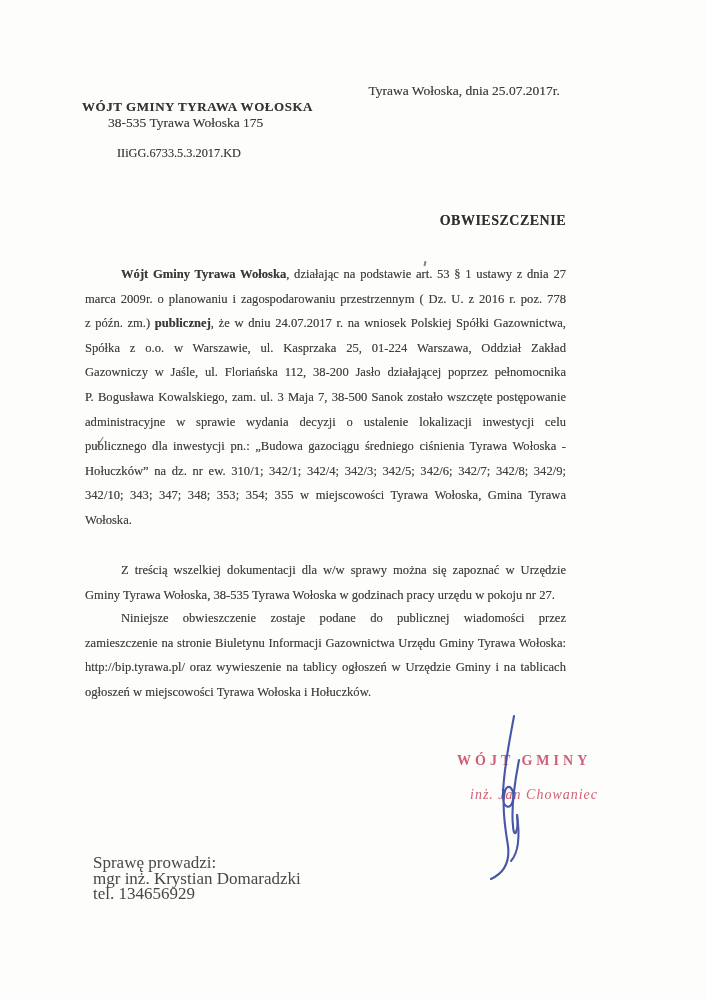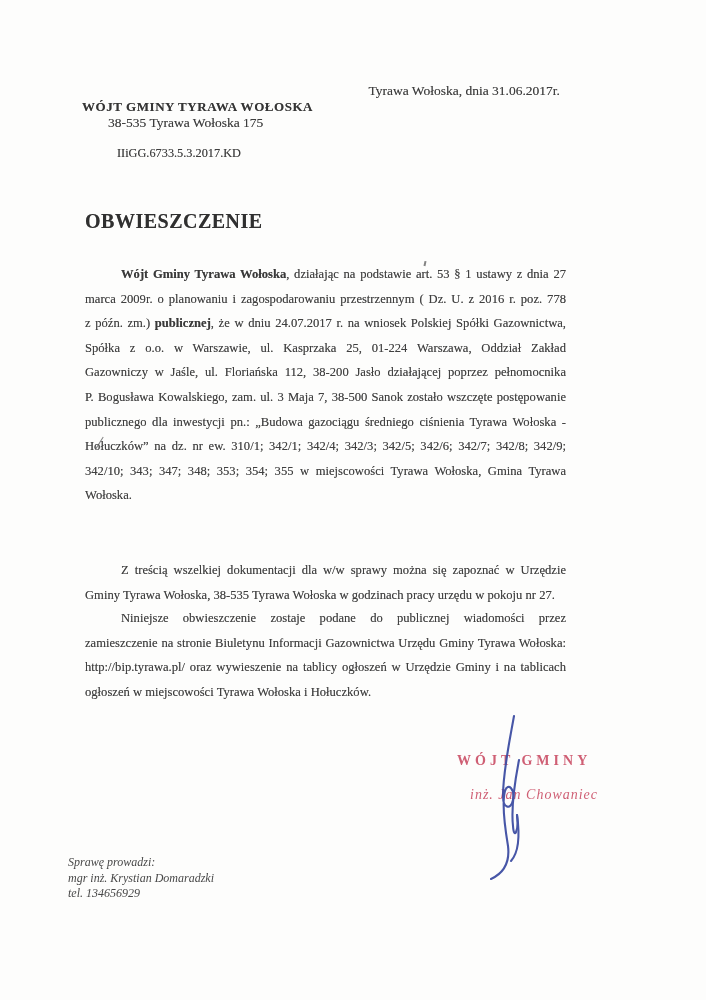--- a/index.html
+++ b/index.html
@@ -10,64 +10,65 @@
     color:#3e3e3e;
   }
   .abs{position:absolute;}
   .soft{text-shadow:0 0 .6px rgba(70,70,70,.55);}
   
   .date-line{top:83px;right:146px;font-size:13.5px;}
   .sender-name{top:99px;left:82px;font-size:13px;font-weight:bold;letter-spacing:.55px;color:#353535;}
   .sender-address{top:115px;left:108px;font-size:13.5px;}
   .sender-ref{top:146px;left:117px;font-size:12.3px;}
   
-  .doc-title{top:211px;left:85px;width:481px;text-align:left;
-    font-size:20px;font-weight:bold;letter-spacing:.5px;color:#303030;line-height:20px;}
+  .doc-title{top:211px;left:85px;width:481px;text-align:right;
+    font-size:14px;font-weight:bold;letter-spacing:.5px;color:#303030;line-height:20px;}
   
   .textblock{left:85px;width:481px;font-size:12.6px;line-height:24.6px;color:#404040;}
   .block-1{top:262px;}
   .block-2{top:558px;}
   .block-3{top:606px;}
   .jline{text-align:justify;text-align-last:justify;white-space:normal;}
   .jline.last{text-align-last:left;}
   .jline.indent{text-indent:36px;}
   .jline b{font-weight:bold;color:#393939;}
   
   .stamp-1{top:753px;left:457px;font-size:14px;font-weight:bold;letter-spacing:4px;}
   .stamp-2{top:787px;left:458px;font-size:14px;font-style:italic;letter-spacing:1px;}
   .sig-svg{top:710px;left:478px;}
   
-  .footer{top:855px;left:68px;font-size:12px;font-style:italic;line-height:15.5px;color:#484848;}
+  .footer{top:855px;left:93px;font-size:17px;line-height:15.5px;color:#484848;}
   
   .artifact{background:#5a5a5a;opacity:.75;}
   .artifact-tick{top:261px;left:424px;width:1.5px;height:5px;transform:rotate(12deg);}
   .artifact-slash{top:436px;left:99px;width:1.2px;height:14px;transform:rotate(32deg);}
 </style>
 </head>
 <body>
 
 <div id="page">
 
-  <div class="abs soft date-line">Tyrawa Wołoska, dnia 31.06.2017r.</div>
+  <div class="abs soft date-line">Tyrawa Wołoska, dnia 25.07.2017r.</div>
 
   <div class="abs soft sender-name">WÓJT GMINY TYRAWA WOŁOSKA</div>
 
   <div class="abs soft sender-address">38-535 Tyrawa Wołoska 175</div>
 
   <div class="abs soft sender-ref">IIiGG.6733.5.3.2017.KD</div>
 
   <div class="abs soft doc-title">OBWIESZCZENIE</div>
 
   <div class="abs soft textblock block-1">
       <div class="jline indent"><b>Wójt Gminy Tyrawa Wołoska</b><span>, działając na podstawie art. 53 § 1 ustawy z dnia 27</span></div>
       <div class="jline"><span>marca 2009r. o planowaniu i zagospodarowaniu przestrzennym ( Dz. U. z 2016 r. poz. 778</span></div>
       <div class="jline"><span>z późn. zm.) </span><b>publicznej</b><span>, że w dniu 24.07.2017 r. na wniosek Polskiej Spółki Gazownictwa,</span></div>
       <div class="jline"><span>Spółka z o.o. w Warszawie, ul. Kasprzaka 25, 01-224 Warszawa, Oddział Zakład</span></div>
       <div class="jline"><span>Gazowniczy w Jaśle, ul. Floriańska 112, 38-200 Jasło działającej poprzez pełnomocnika</span></div>
       <div class="jline"><span>P. Bogusława Kowalskiego, zam. ul. 3 Maja 7, 38-500 Sanok zostało wszczęte postępowanie</span></div>
+      <div class="jline"><span>administracyjne w sprawie wydania decyzji o ustalenie lokalizacji inwestycji celu</span></div>
       <div class="jline"><span>publicznego dla inwestycji pn.: „Budowa gazociągu średniego ciśnienia Tyrawa Wołoska -</span></div>
       <div class="jline"><span>Hołuczków” na dz. nr ew. 310/1; 342/1; 342/4; 342/3; 342/5; 342/6; 342/7; 342/8; 342/9;</span></div>
       <div class="jline"><span>342/10; 343; 347; 348; 353; 354; 355 w miejscowości Tyrawa Wołoska, Gmina Tyrawa</span></div>
       <div class="jline last"><span>Wołoska.</span></div>
     </div>
 
   <div class="abs soft textblock block-2">
       <div class="jline indent"><span>Z treścią wszelkiej dokumentacji dla w/w sprawy można się zapoznać w Urzędzie</span></div>
       <div class="jline last"><span>Gminy Tyrawa Wołoska, 38-535 Tyrawa Wołoska w godzinach pracy urzędu w pokoju nr 27.</span></div>
     </div>

